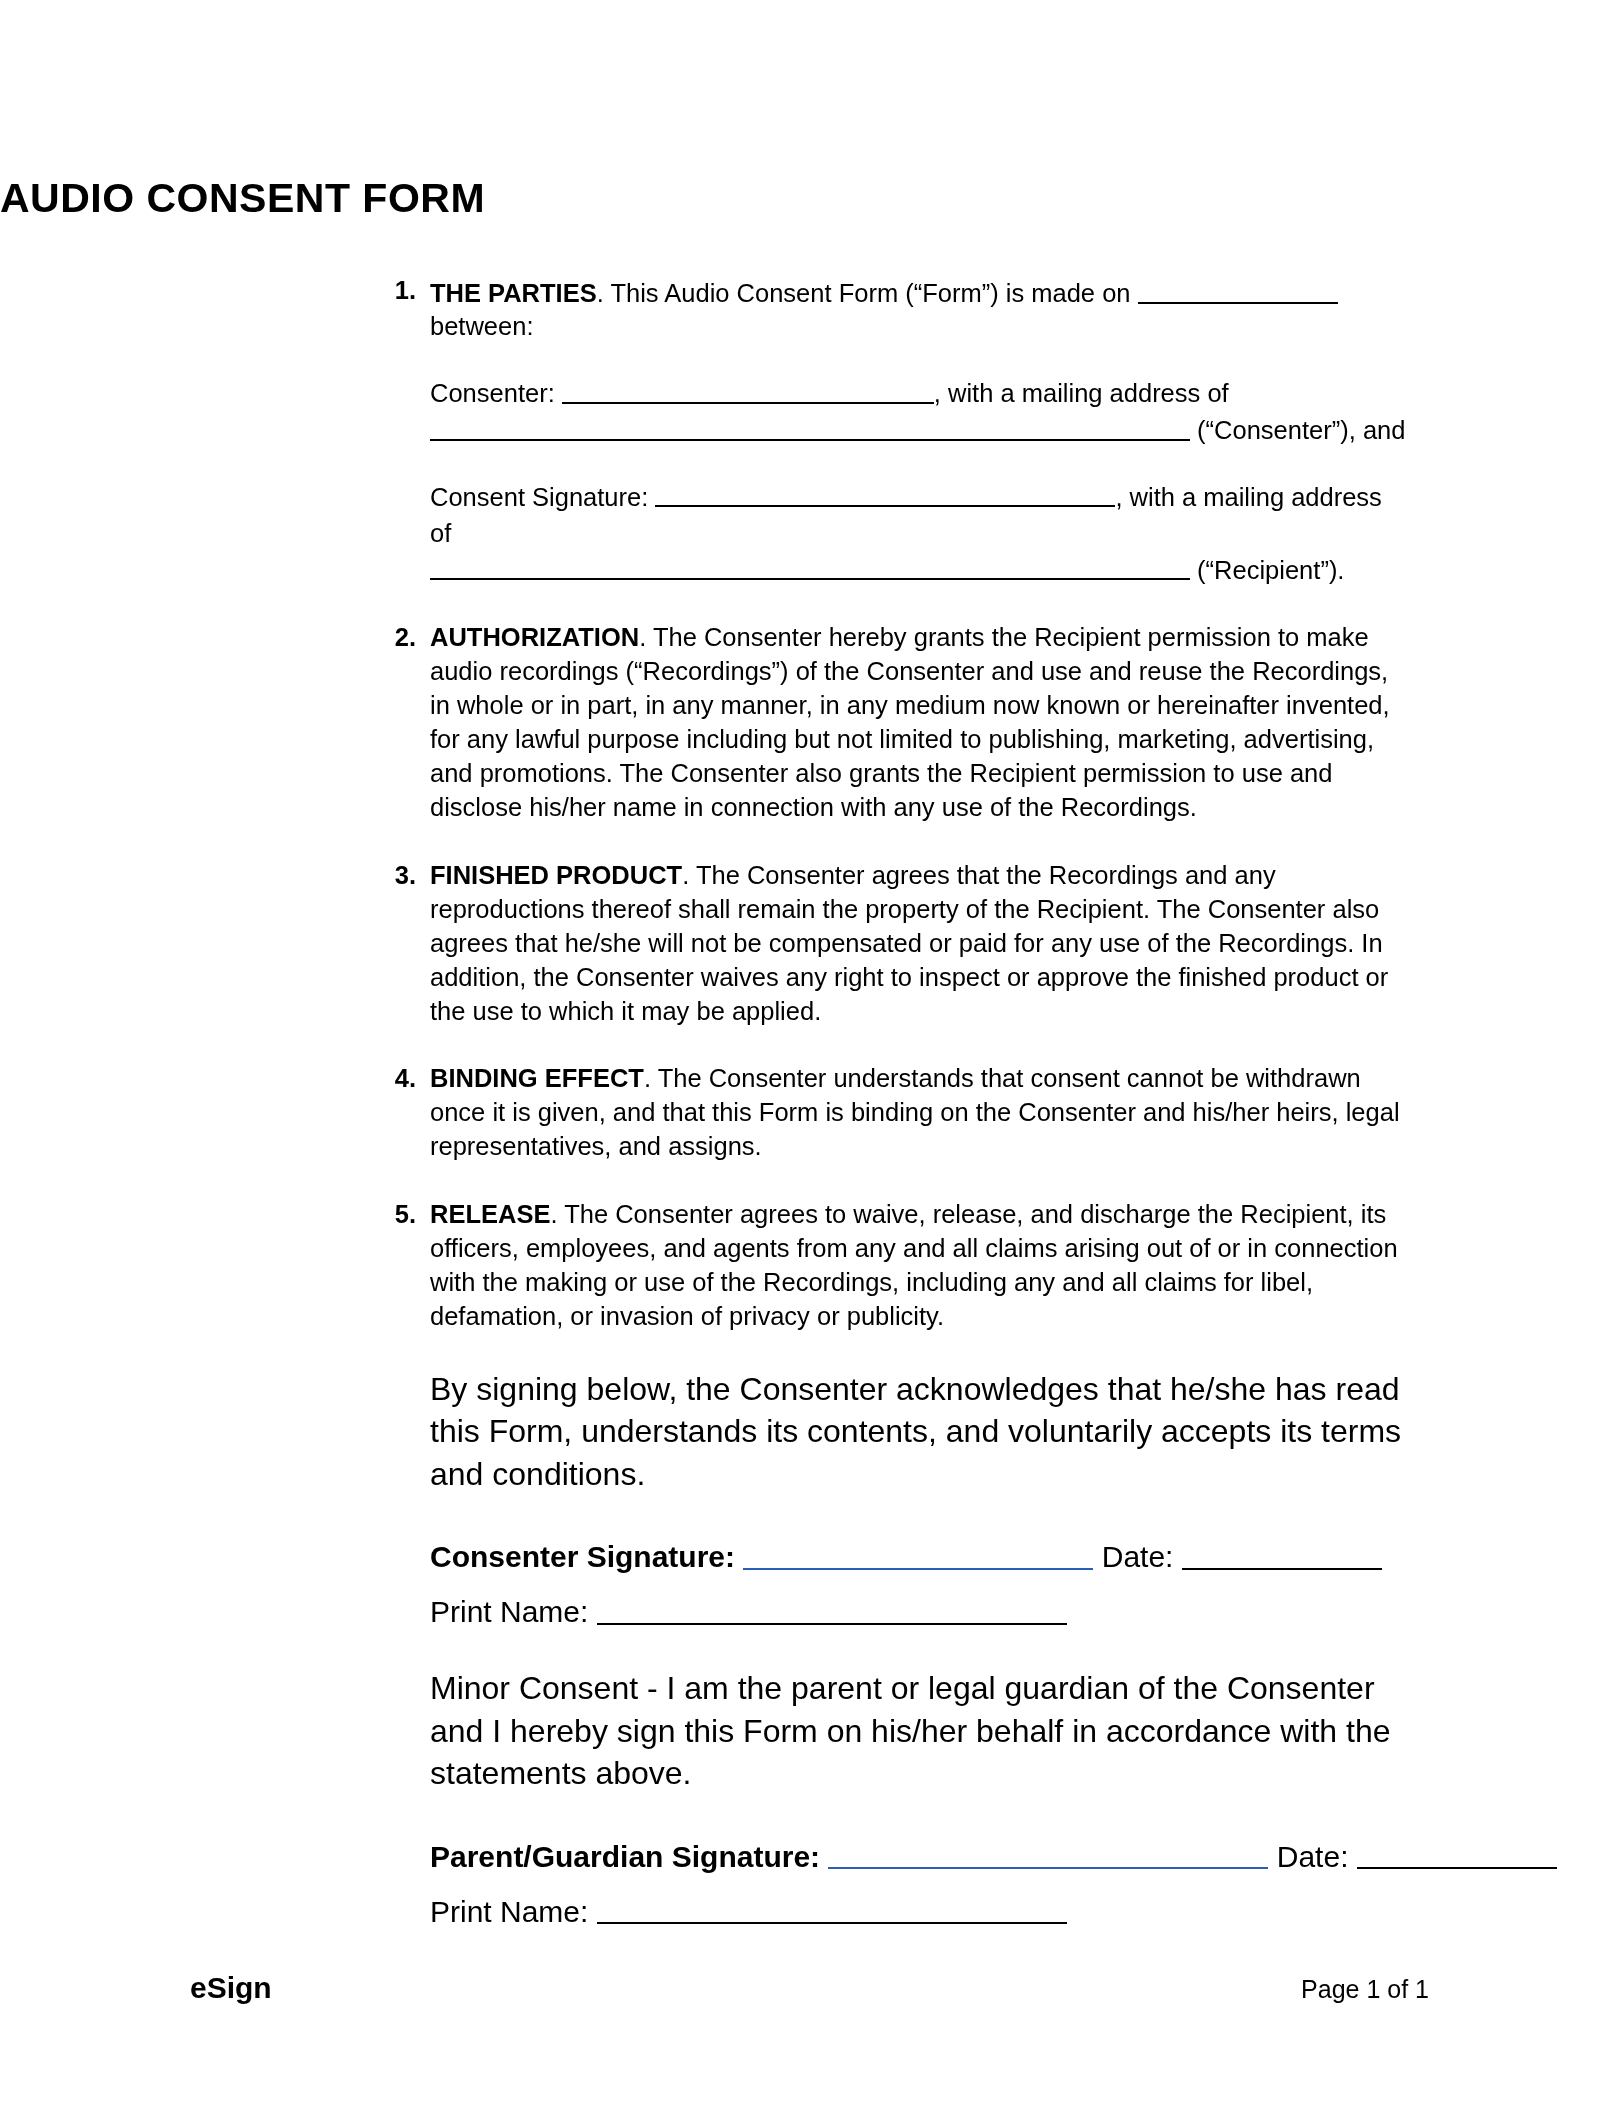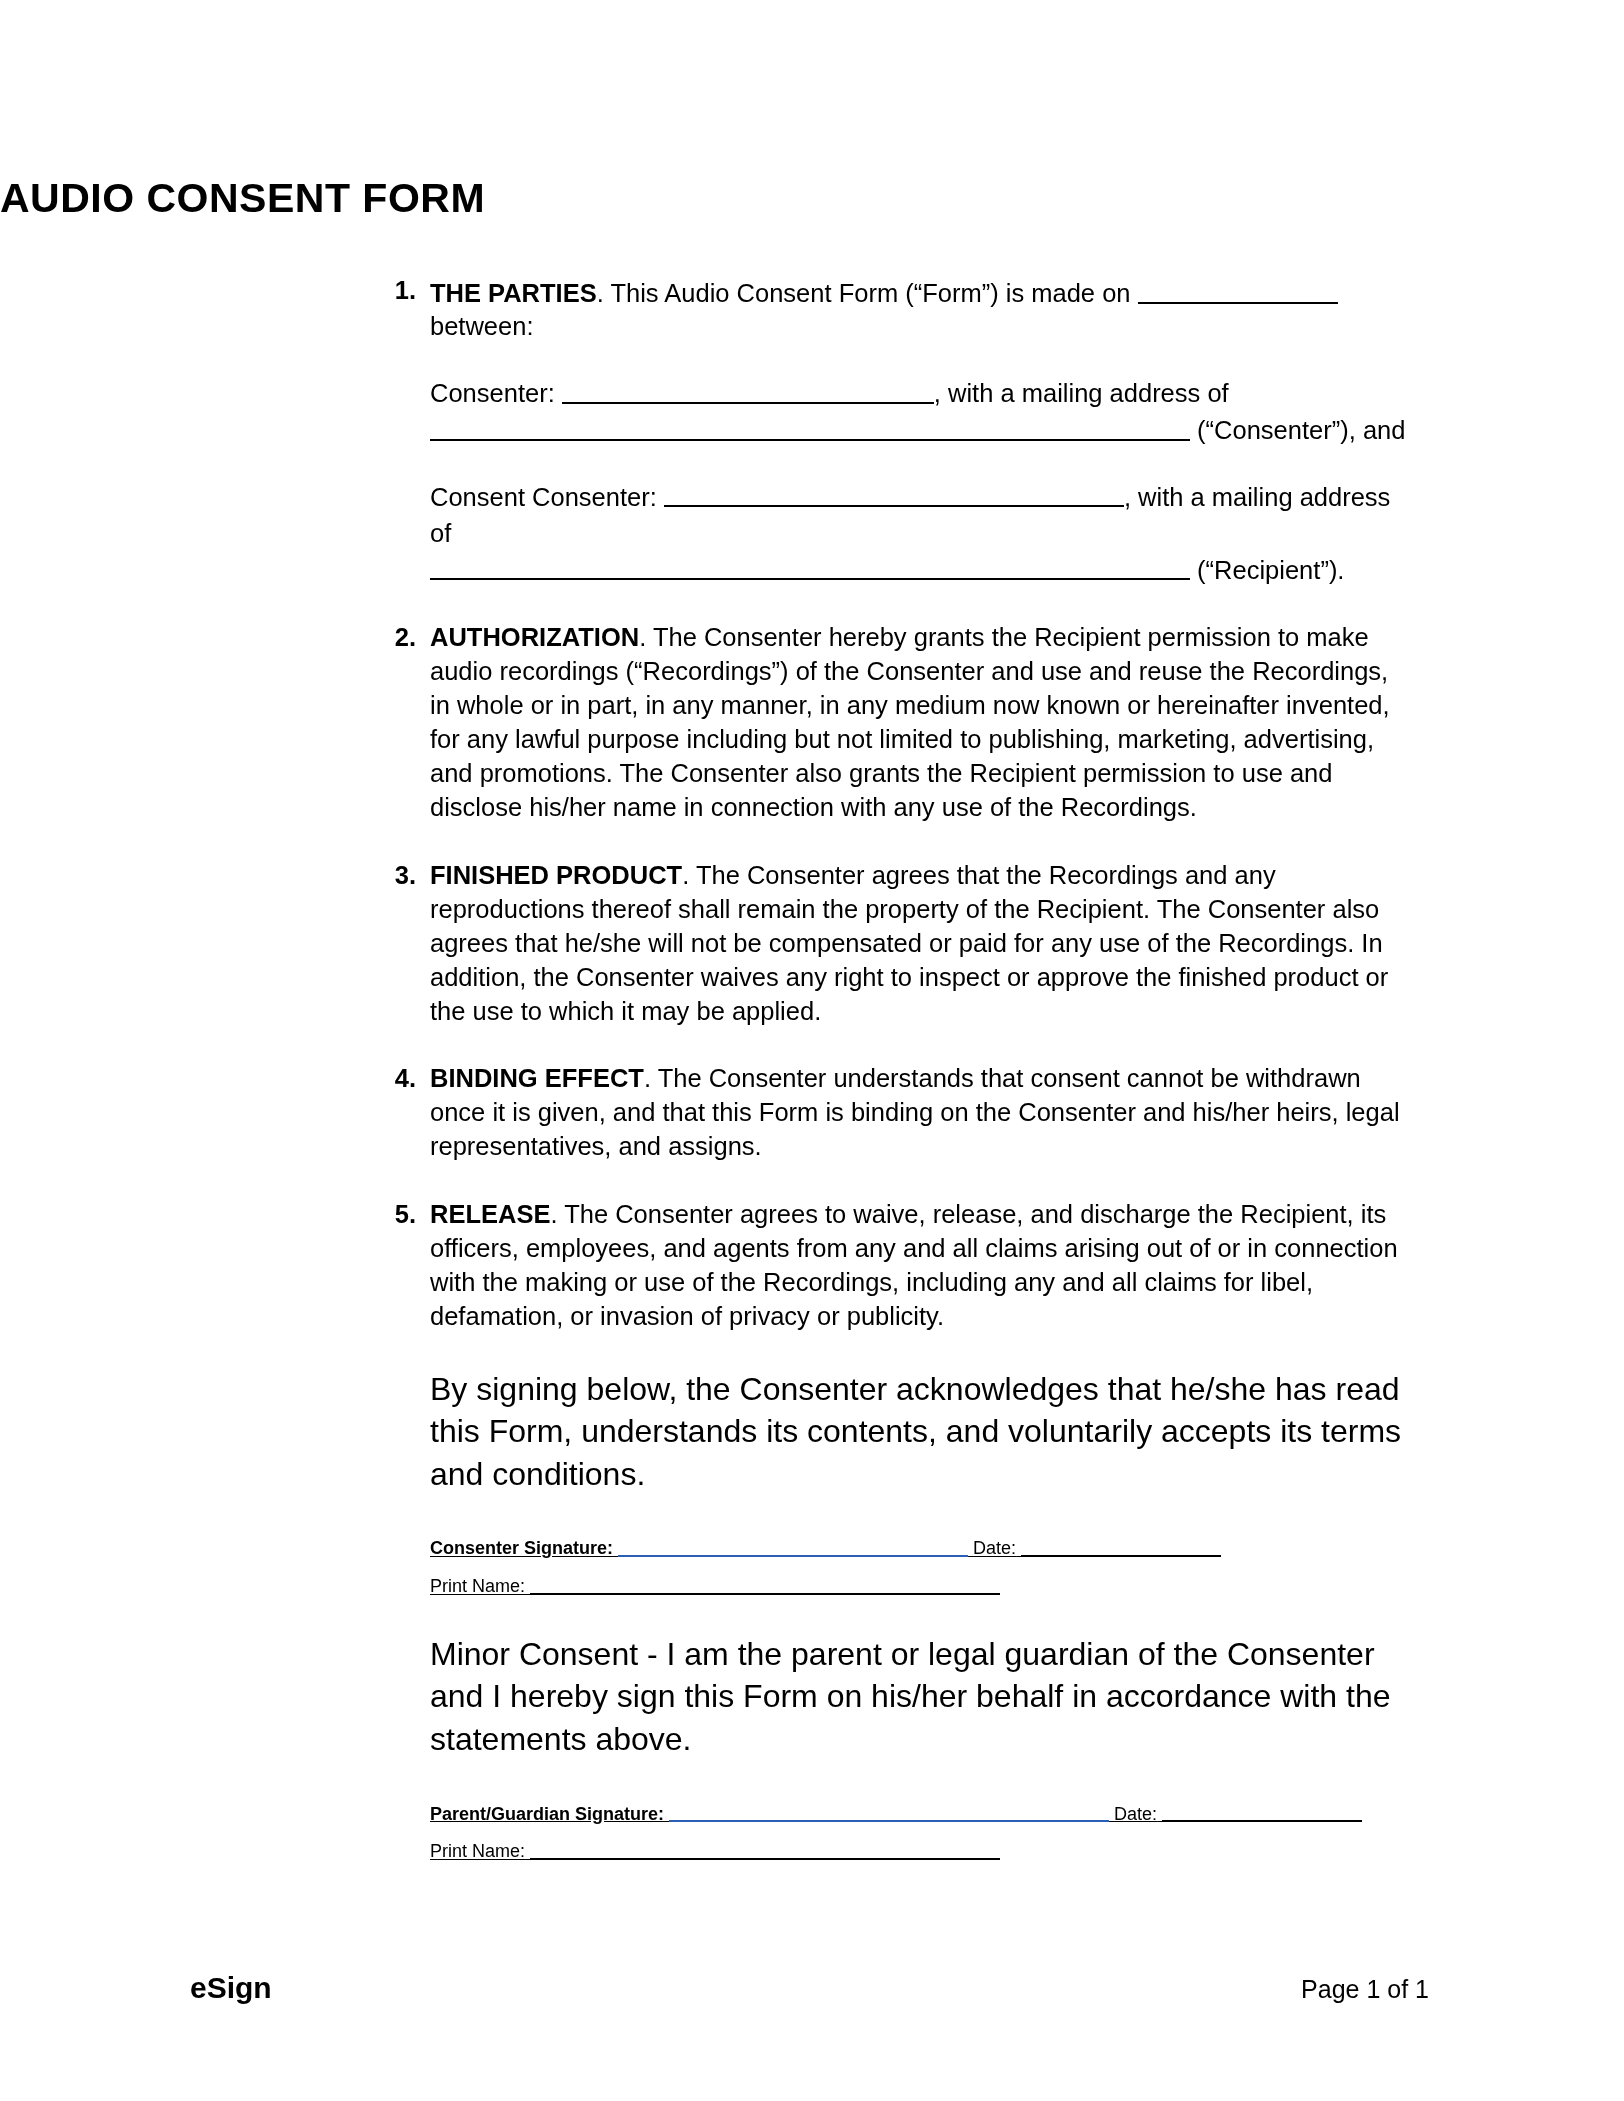--- a/index.html
+++ b/index.html
@@ -82,25 +82,24 @@
     text-underline-offset: 3px;
   }
   .para {
     margin-top: 34px;
     font-size: 32px;
     line-height: 1.33;
     padding-left: 58px;
   }
   .sig-line {
     margin-top: 40px;
-    font-size: 18px;
+    font-size: 30px;
     padding-left: 58px;
     line-height: 1.35;
     white-space: nowrap;
-    text-decoration: underline;
   }
   .sig-line.tight {
     margin-top: 12px;
   }
   .b {
     font-weight: bold;
   }
   .footer {
     position: absolute;
     left: 0;
@@ -138,21 +137,21 @@
     </div>
 
     <div class="indent-block">
       <span class="u">Consenter:</span>
       <span class="blank" style="width:372px"></span><span>, with a mailing address of</span><br>
       <span class="blank" style="width:760px"></span>
       <span>(“Consenter”), and</span>
     </div>
 
     <div class="indent-block">
-      <span class="u">Consent Consenter:</span>
+      <span class="u">Consent Signature:</span>
       <span class="blank" style="width:460px"></span><span>, with a mailing address of</span><br>
       <span class="blank" style="width:760px"></span>
       <span>(“Recipient”).</span>
     </div>
 
     <div class="clause">
       <span class="num">2.</span>
       <span class="heading">AUTHORIZATION</span><span>. The Consenter hereby grants the Recipient permission to make audio recordings (“Recordings”) of the Consenter and use and reuse the Recordings, in whole or in part, in any manner, in any medium now known or hereinafter invented, for any lawful purpose including but not limited to publishing, marketing, advertising, and promotions. The Consenter also grants the Recipient permission to use and disclose his/her name in connection with any use of the Recordings.</span>
     </div>
 

